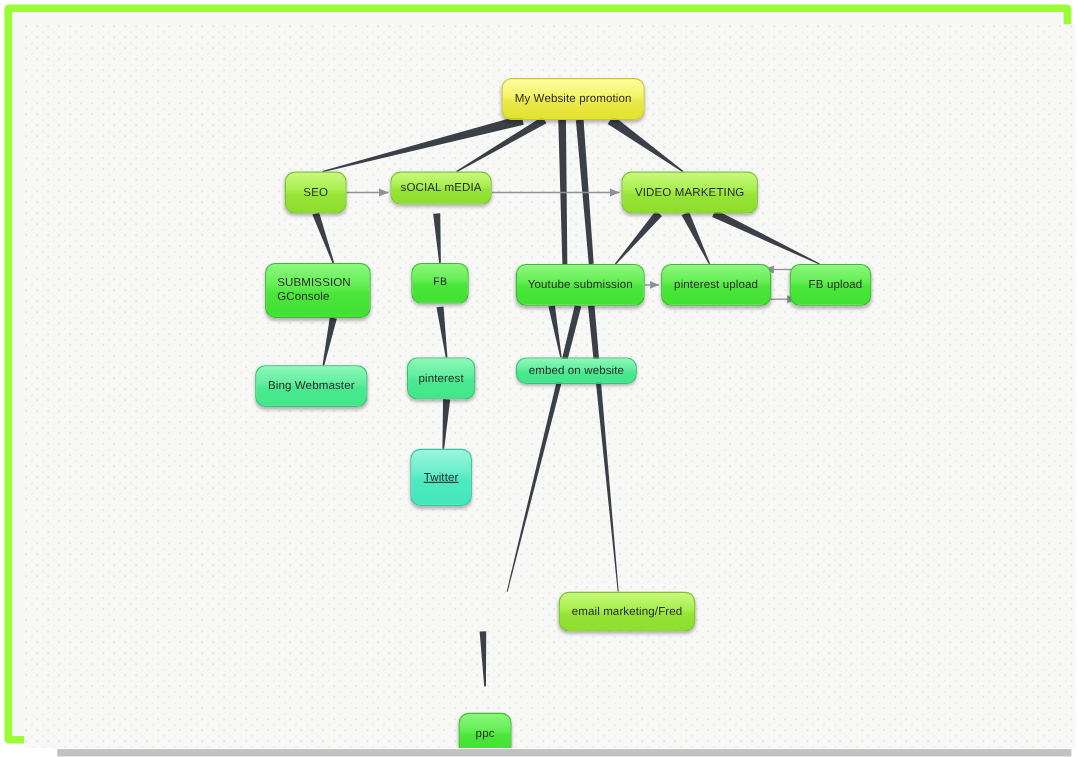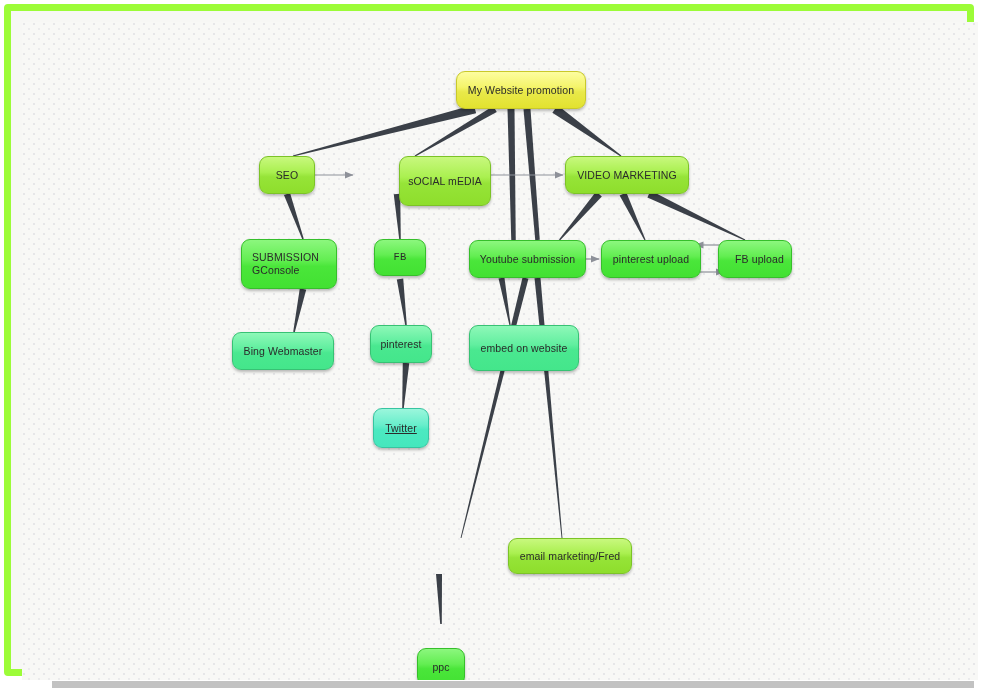--- a/index.html
+++ b/index.html
@@ -144,21 +144,21 @@
             <line x1="700" y1="223" x2="673" y2="223" marker-end="url(#ah)"></line>
           </g>
       </svg>
 
       <div class="node c-yellow" style="left: 434px; top: 49px; width: 130px; height: 38px;">
         <span class="node-inner">My Website promotion</span>
       </div>
       <div class="node c-ygreen" style="left: 237px; top: 134px; width: 56px; height: 38px;">
         <span class="node-inner">SEO</span>
       </div>
-      <div class="node c-ygreen" style="left: 333px; top: 134px; width: 92px; height: 50px; margin-left: 44px;">
+      <div class="node c-ygreen" style="left: 333px; top: 134px; width: 92px; height: 30px;">
         <span class="node-inner">sOCIAL mEDIA</span>
       </div>
       <div class="node c-ygreen" style="left: 543px; top: 134px; width: 124px; height: 38px;">
         <span class="node-inner">VIDEO MARKETING</span>
       </div>
       <div class="node c-green" style="left: 219px; top: 217px; width: 96px; height: 50px;">
         <span class="node-inner" style="text-align:left;padding-left:3px;">SUBMISSION
 GConsole</span>
       </div>
       <div class="node c-green" style="left: 352px; top: 217px; width: 52px; height: 37px; font-family: Liberation Mono, monospace;">
@@ -172,24 +172,24 @@
       </div>
       <div class="node c-green" style="left: 696px; top: 218px; width: 74px; height: 38px; padding-left: 16px;">
         <span class="node-inner">FB upload</span>
       </div>
       <div class="node c-mint" style="left: 210px; top: 310px; width: 102px; height: 38px;">
         <span class="node-inner">Bing Webmaster</span>
       </div>
       <div class="node c-mint" style="left: 348px; top: 303px; width: 62px; height: 38px;">
         <span class="node-inner">pinterest</span>
       </div>
-      <div class="node c-mint" style="left: 447px; top: 303px; width: 110px; height: 46px;">
+      <div class="node c-mint" style="left: 447px; top: 303px; width: 110px; height: 24px;">
         <span class="node-inner">embed on website</span>
       </div>
-      <div class="node c-cyan" style="left: 351px; top: 386px; width: 56px; height: 40px; text-decoration: underline;">
+      <div class="node c-cyan" style="left: 351px; top: 386px; width: 56px; height: 52px; text-decoration: underline;">
         <span class="node-inner">Twitter</span>
       </div>
       <div class="node c-ygreen" style="left: 486px; top: 516px; width: 124px; height: 36px;">
         <span class="node-inner">email marketing/Fred</span>
       </div>
       <div class="node c-green" style="left: 395px; top: 602px; width: 48px; height: 38px; margin-top: 24px;">
         <span class="node-inner">ppc</span>
       </div>
 
     </div>

